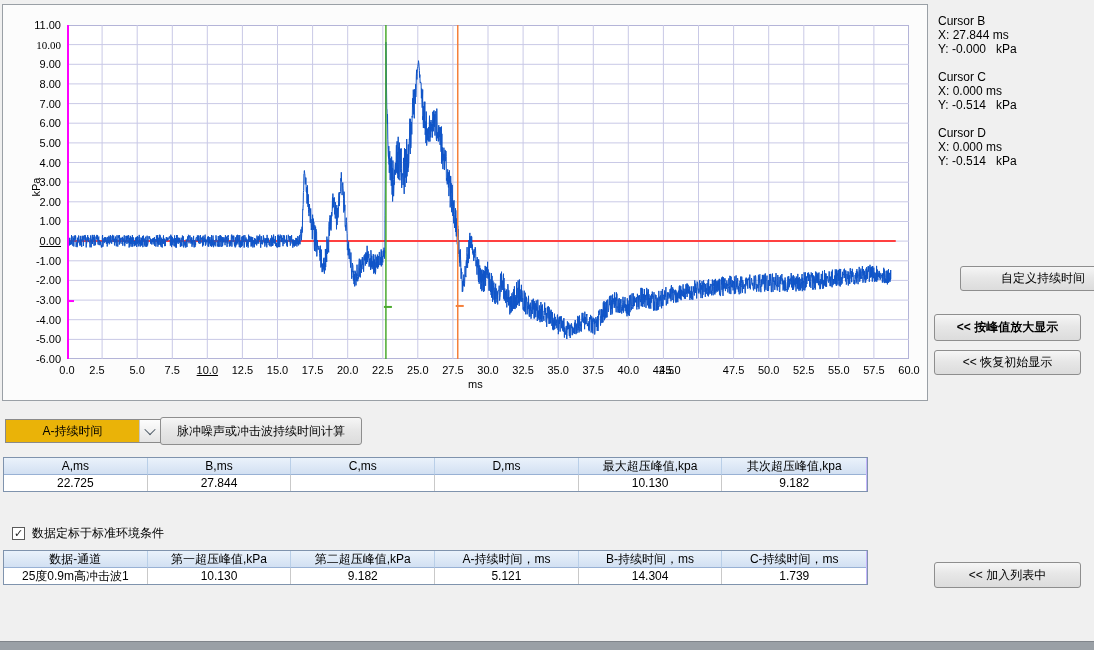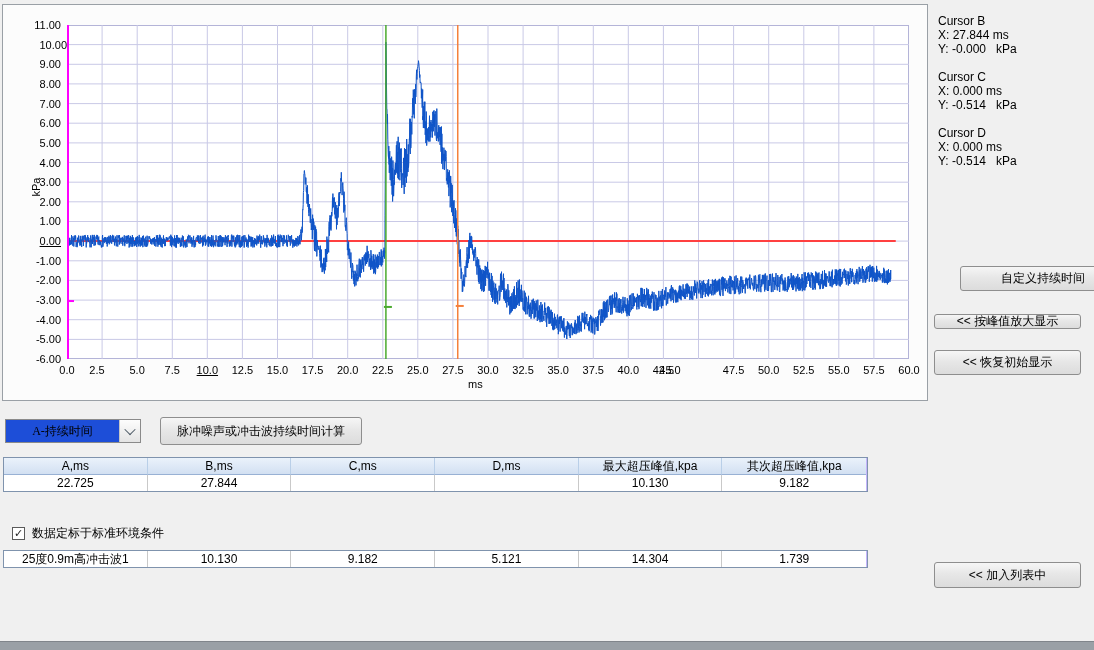--- a/index.html
+++ b/index.html
@@ -27,22 +27,22 @@
   .btn{
     position:absolute;box-sizing:border-box;
     background:linear-gradient(#f6f6f6,#e7e7e7 45%,#dcdcdc);
     border:1px solid #8e8e8e;border-radius:3px;
     font-size:12px;text-align:center;cursor:default;
     display:flex;align-items:center;justify-content:center;
     font-family:inherit;color:#000;
   }
   
   .combo{
-    position:absolute;left:5px;top:419px;width:136px;height:24px;box-sizing:border-box;
-    background:#1d4ed8;border:1px solid #8a8a8a;display:flex;align-items:center;font-family:Liberation Serif, serif;
+    position:absolute;left:5px;top:419px;width:156px;height:24px;box-sizing:border-box;
+    background:#eab308;border:1px solid #8a8a8a;display:flex;align-items:center;
   }
   .combo-text{flex:1;text-align:center;font-size:12px;}
   .combo-arrow{
     width:20px;height:22px;border-left:1px solid #c6c6c6;
     background:linear-gradient(#fdfdfd,#e4e4e4);
     display:flex;align-items:center;justify-content:center;
   }
   .chev{width:7px;height:7px;border-right:1.6px solid #4d5a66;border-bottom:1.6px solid #4d5a66;
     transform:rotate(45deg) translate(-1px,-1px);}
   
@@ -73,21 +73,21 @@
   }
 </style>
 </head>
 <body>
 
 <div class="chart-panel">
   <span class="y-unit">kPa</span>
   <span class="x-unit">ms</span>
   <div id="tick-layer">
       <div class="ytick" style="left: 10px; top: 13px;">11.00</div>
-      <div class="ytick" style="left: 16px; top: 32.6471px;">10.00</div>
+      <div class="ytick" style="left: 10px; top: 32.6471px; font-family: Liberation Serif, serif;">10.00</div>
       <div class="ytick" style="left: 10px; top: 52.2941px;">9.00</div>
       <div class="ytick" style="left: 10px; top: 71.9412px;">8.00</div>
       <div class="ytick" style="left: 10px; top: 91.5882px;">7.00</div>
       <div class="ytick" style="left: 10px; top: 111.235px;">6.00</div>
       <div class="ytick" style="left: 10px; top: 130.882px;">5.00</div>
       <div class="ytick" style="left: 10px; top: 150.529px;">4.00</div>
       <div class="ytick" style="left: 10px; top: 170.176px;">3.00</div>
       <div class="ytick" style="left: 10px; top: 189.824px;">2.00</div>
       <div class="ytick" style="left: 10px; top: 209.471px;">1.00</div>
       <div class="ytick" style="left: 10px; top: 229.118px; text-decoration: underline;">0.00</div>
@@ -149,21 +149,21 @@
     <div>Y: -0.514   kPa</div>
   </div>
   <div class="cursor-block">
     <div>Cursor D</div>
     <div>X: 0.000 ms</div>
     <div>Y: -0.514   kPa</div>
   </div>
 </div>
 
 <button class="btn" style="left:960px;top:266px;width:166px;height:25px;">自定义持续时间</button>
-<button class="btn" style="left:934px;top:314px;width:147px;height:15px;">&lt;&lt; 按峰值放大显示</button>
+<button class="btn" style="left:934px;top:314px;width:147px;height:27px;font-weight:bold;">&lt;&lt; 按峰值放大显示</button>
 <button class="btn" style="left:934px;top:350px;width:147px;height:25px;">&lt;&lt;  恢复初始显示</button>
 <button class="btn" style="left:934px;top:562px;width:147px;height:26px;">&lt;&lt; 加入列表中</button>
 
 <div class="combo">
   <span class="combo-text">A-持续时间</span>
   <span class="combo-arrow">
     <span class="chev"></span>
   </span>
 </div>
 <button class="btn" style="left:160px;top:417px;width:202px;height:28px;">脉冲噪声或冲击波持续时间计算</button>
@@ -186,20 +186,28 @@
     <div class="grid-cell">9.182</div>
   </div>
 </div>
 
 <div class="chk-row">
   <span class="chk-box">✓</span>
   <span class="chk-label">数据定标于标准环境条件</span>
 </div>
 
 <div class="grid-table" style="top:550px;width:863px;">
+  <div class="grid-row grid-head">
+    <div class="grid-cell">数据-通道</div>
+    <div class="grid-cell">第一超压峰值,kPa</div>
+    <div class="grid-cell">第二超压峰值,kPa</div>
+    <div class="grid-cell">A-持续时间，ms</div>
+    <div class="grid-cell">B-持续时间，ms</div>
+    <div class="grid-cell">C-持续时间，ms</div>
+  </div>
   <div class="grid-row grid-body">
     <div class="grid-cell">25度0.9m高冲击波1</div>
     <div class="grid-cell">10.130</div>
     <div class="grid-cell">9.182</div>
     <div class="grid-cell">5.121</div>
     <div class="grid-cell">14.304</div>
     <div class="grid-cell">1.739</div>
   </div>
 </div>
 

